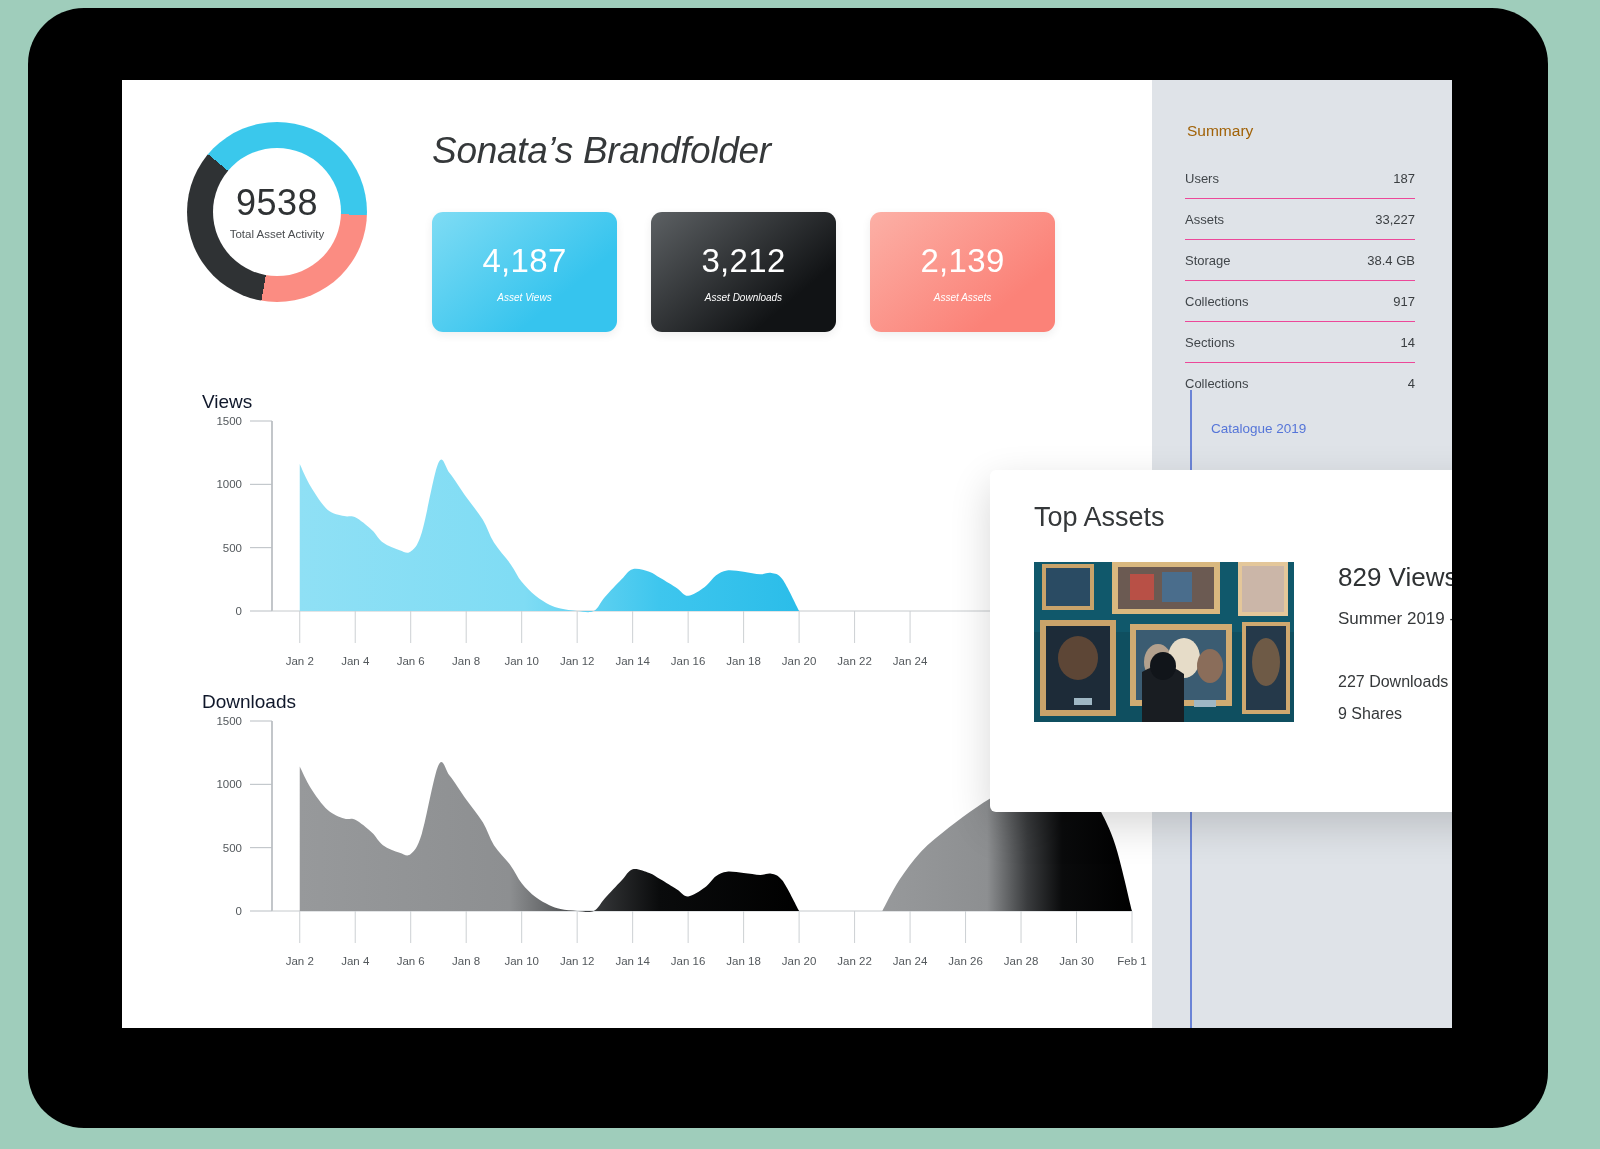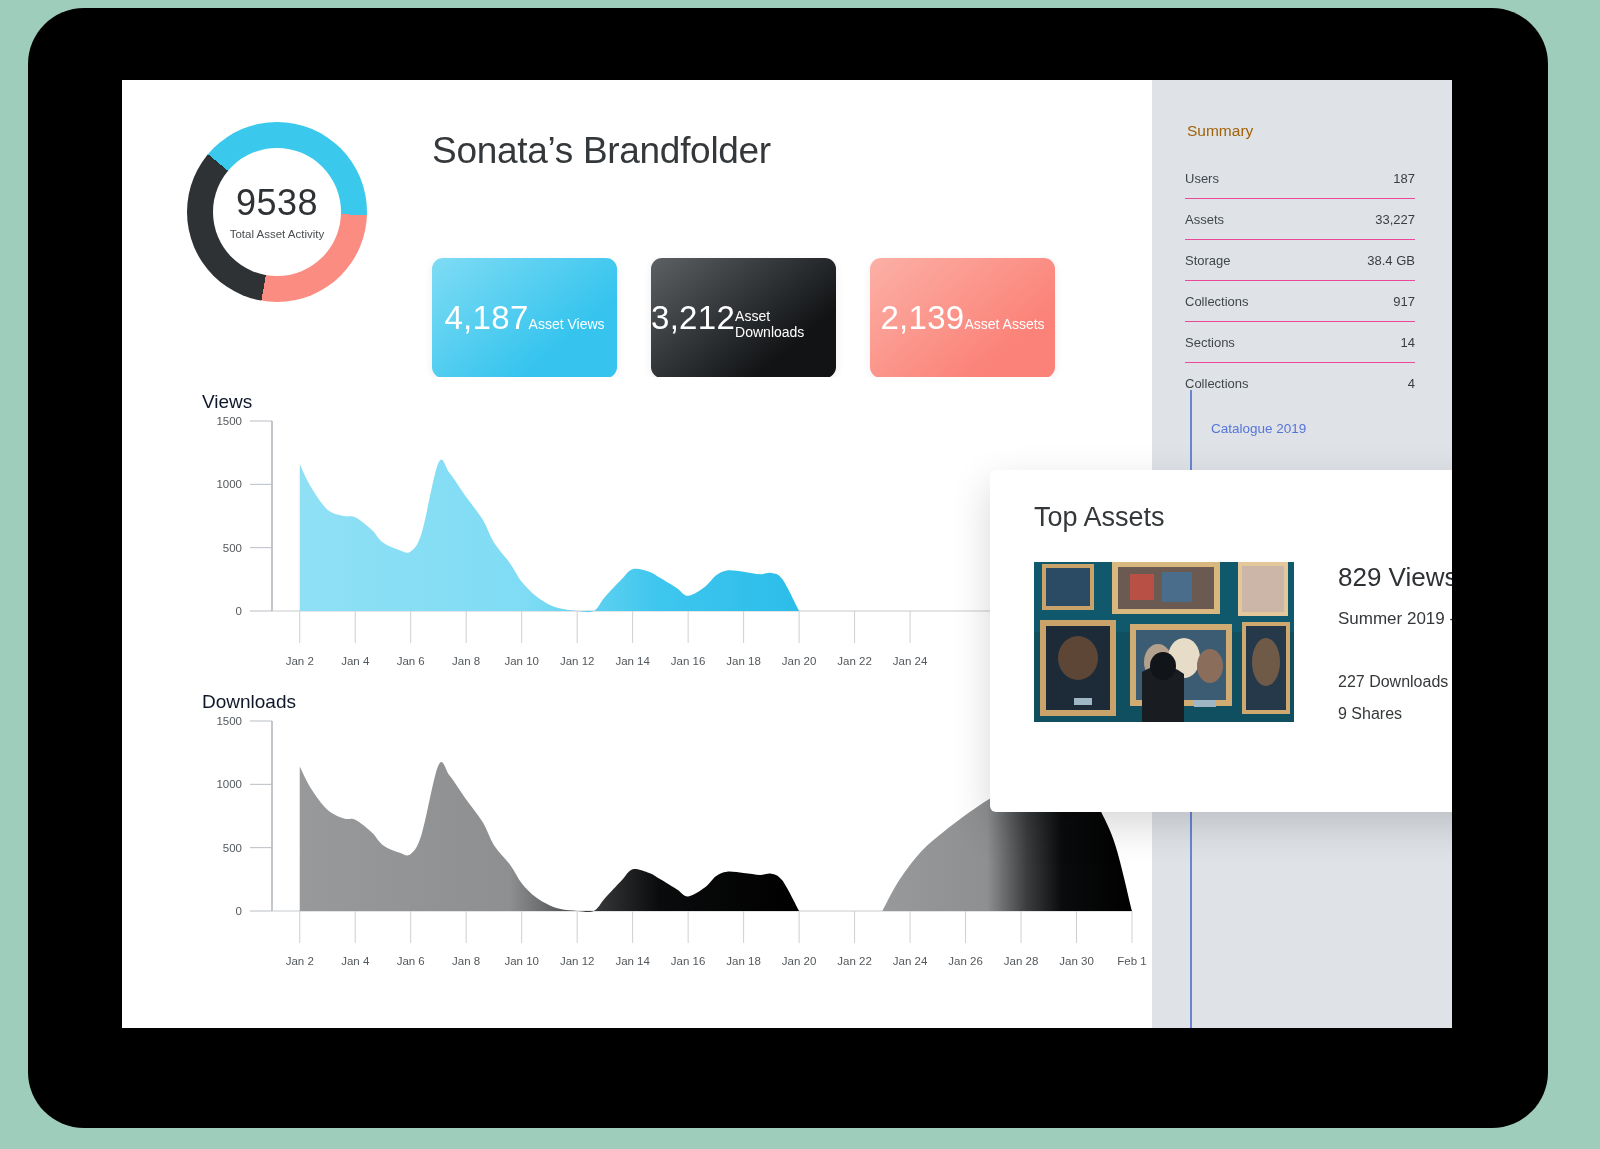--- a/index.html
+++ b/index.html
@@ -35,28 +35,28 @@
   }
   .donut-hole{
     position:absolute;left:26px;top:26px;width:128px;height:128px;
     background:#fff;border-radius:50%;
     display:flex;flex-direction:column;align-items:center;justify-content:center;
   }
   .donut-num{font-size:36px;color:#2f3234;letter-spacing:.5px;line-height:1;}
   .donut-cap{font-size:11.5px;color:#4a4d50;margin-top:7px;}
 
   .bf-title{position:absolute;left:310px;top:50px;font-size:37px;color:#35383a;
-    font-weight:400;letter-spacing:-.3px;}
+    font-weight:400;letter-spacing:-.3px;font-style:italic;}
 
   .cards{position:absolute;left:310px;top:132px;display:flex;gap:34px;}
   .card{width:185px;height:120px;border-radius:11px;
-    display:flex;flex-direction:row;align-items:center;justify-content:center;
-    color:#fff;box-shadow:0 3px 10px rgba(0,0,0,.07);margin-top:46px;}
+    display:flex;flex-direction:column;align-items:center;justify-content:center;
+    color:#fff;box-shadow:0 3px 10px rgba(0,0,0,.07);}
   .card .big{font-size:33px;font-weight:400;letter-spacing:.3px;}
-  .card .lbl{font-size:14px;margin-top:12px;}
+  .card .lbl{font-size:10px;margin-top:12px;font-style:italic;}
   .card.blue{background:linear-gradient(140deg,#7fdcf4 0%,#36c4ee 70%);}
   .card.dark{background:linear-gradient(140deg,#5d6164 0%,#111315 75%);}
   .card.pink{background:linear-gradient(140deg,#fcb0a6 0%,#fb8278 75%);}
 
   
   .charts{position:absolute;left:0;top:297px;width:1030px;height:651px;background:#fff;}
   .chart-block{position:absolute;left:0;width:1030px;height:300px;}
   .chart-title{position:absolute;left:80px;top:14px;font-size:19px;color:#0f172a;text-align:center;}
   .chart-svg{position:absolute;left:0;top:34px;}
 

